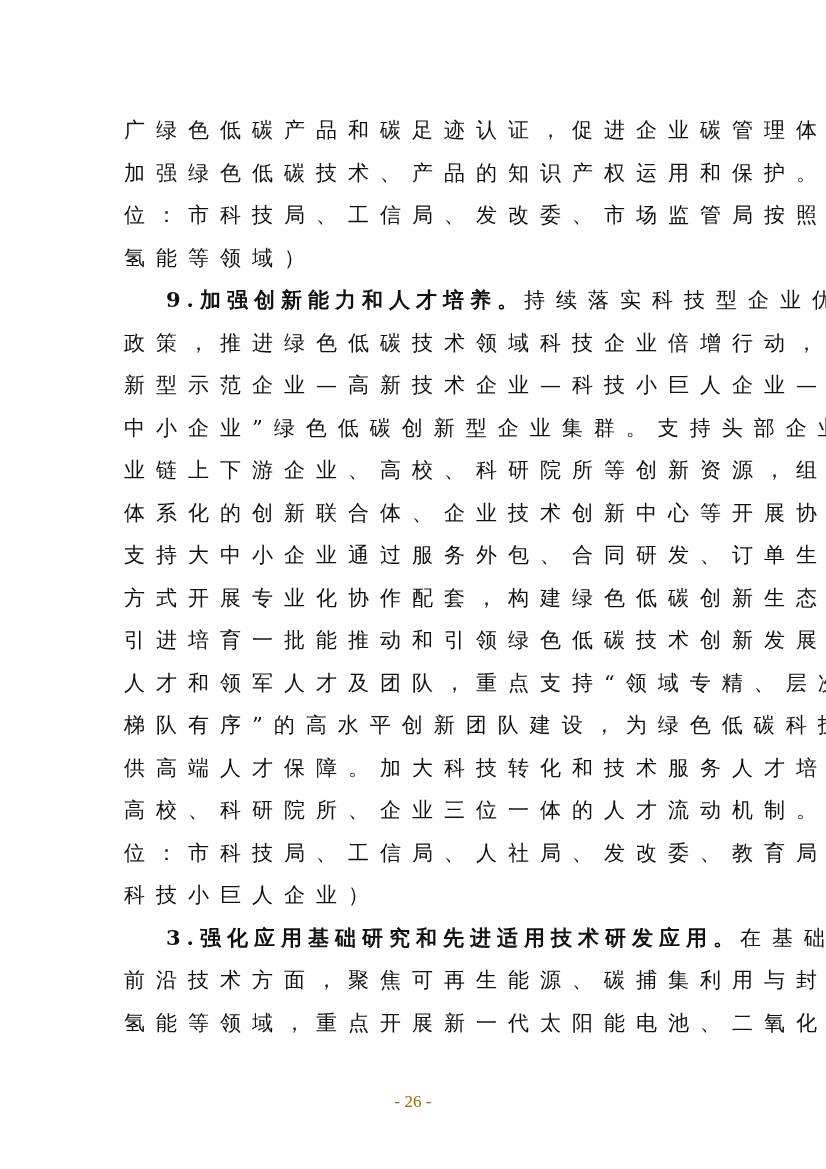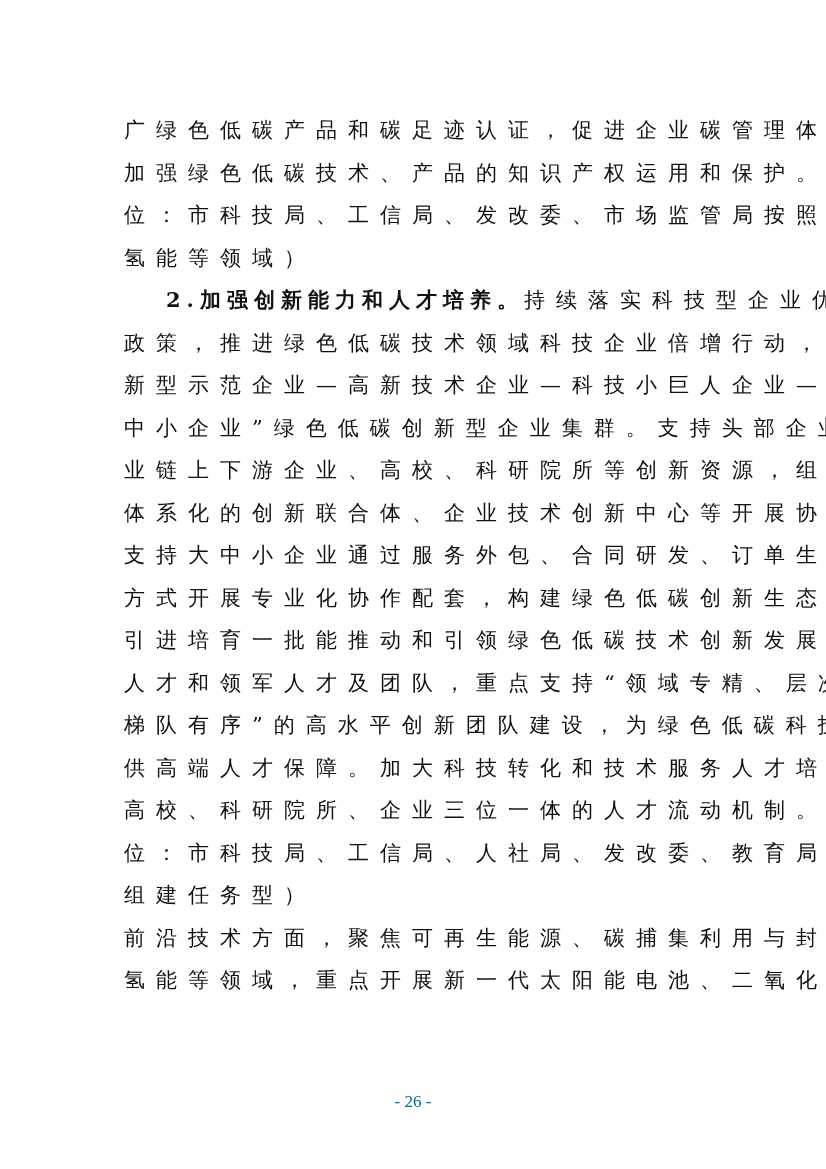--- a/index.html
+++ b/index.html
@@ -44,44 +44,45 @@
       letter-spacing: 6px;
     }
     .page-number {
       position: absolute;
       left: 0;
       width: 826px;
       top: 1092px;
       text-align: center;
       font-family: "Liberation Serif", "DejaVu Serif", serif;
       font-size: 17px;
-      color: #0369a1;
+      color: #a16207;
     }
   </style>
 </head>
 <body>
 
 <div class="page">
   <div class="text-block">
     <div class="line">广绿色低碳产品和碳足迹认证，促进企业碳管理体系建设。</div>
     <div class="line">加强绿色低碳技术、产品的知识产权运用和保护。（责任单</div>
     <div class="line">位：市科技局、工信局、发改委、市场监管局按照职责分工</div>
     <div class="line">氢能等领域）</div>
-    <div class="line indent"><span class="bold">2.加强创新能力和人才培养。</span><span>持续落实科技型企业优惠</span></div>
+    <div class="line indent"><span class="bold">9.加强创新能力和人才培养。</span><span>持续落实科技型企业优惠</span></div>
     <div class="line">政策，推进绿色低碳技术领域科技企业倍增行动，打造“创</div>
     <div class="line">新型示范企业—高新技术企业—科技小巨人企业—科技型</div>
     <div class="line">中小企业”绿色低碳创新型企业集群。支持头部企业集成产</div>
     <div class="line">业链上下游企业、高校、科研院所等创新资源，组建任务型、</div>
     <div class="line">体系化的创新联合体、企业技术创新中心等开展协同创新。</div>
     <div class="line">支持大中小企业通过服务外包、合同研发、订单生产等合作</div>
     <div class="line">方式开展专业化协作配套，构建绿色低碳创新生态圈。积极</div>
     <div class="line">引进培育一批能推动和引领绿色低碳技术创新发展的顶尖</div>
     <div class="line">人才和领军人才及团队，重点支持“领域专精、层次高端、</div>
     <div class="line">梯队有序”的高水平创新团队建设，为绿色低碳科技创新提</div>
     <div class="line">供高端人才保障。加大科技转化和技术服务人才培养，构建</div>
     <div class="line">高校、科研院所、企业三位一体的人才流动机制。（责任单</div>
     <div class="line">位：市科技局、工信局、人社局、发改委、教育局按照职责</div>
-    <div class="line">组建任务型）</div>
+    <div class="line">科技小巨人企业）</div>
+    <div class="line indent"><span class="bold">3.强化应用基础研究和先进适用技术研发应用。</span><span>在基础</span></div>
     <div class="line">前沿技术方面，聚焦可再生能源、碳捕集利用与封存、储能、</div>
     <div class="line">氢能等领域，重点开展新一代太阳能电池、二氧化碳加氢制</div>
   </div>
   <div class="page-number">- 26 -</div>
 </div>
 
 </body></html>

